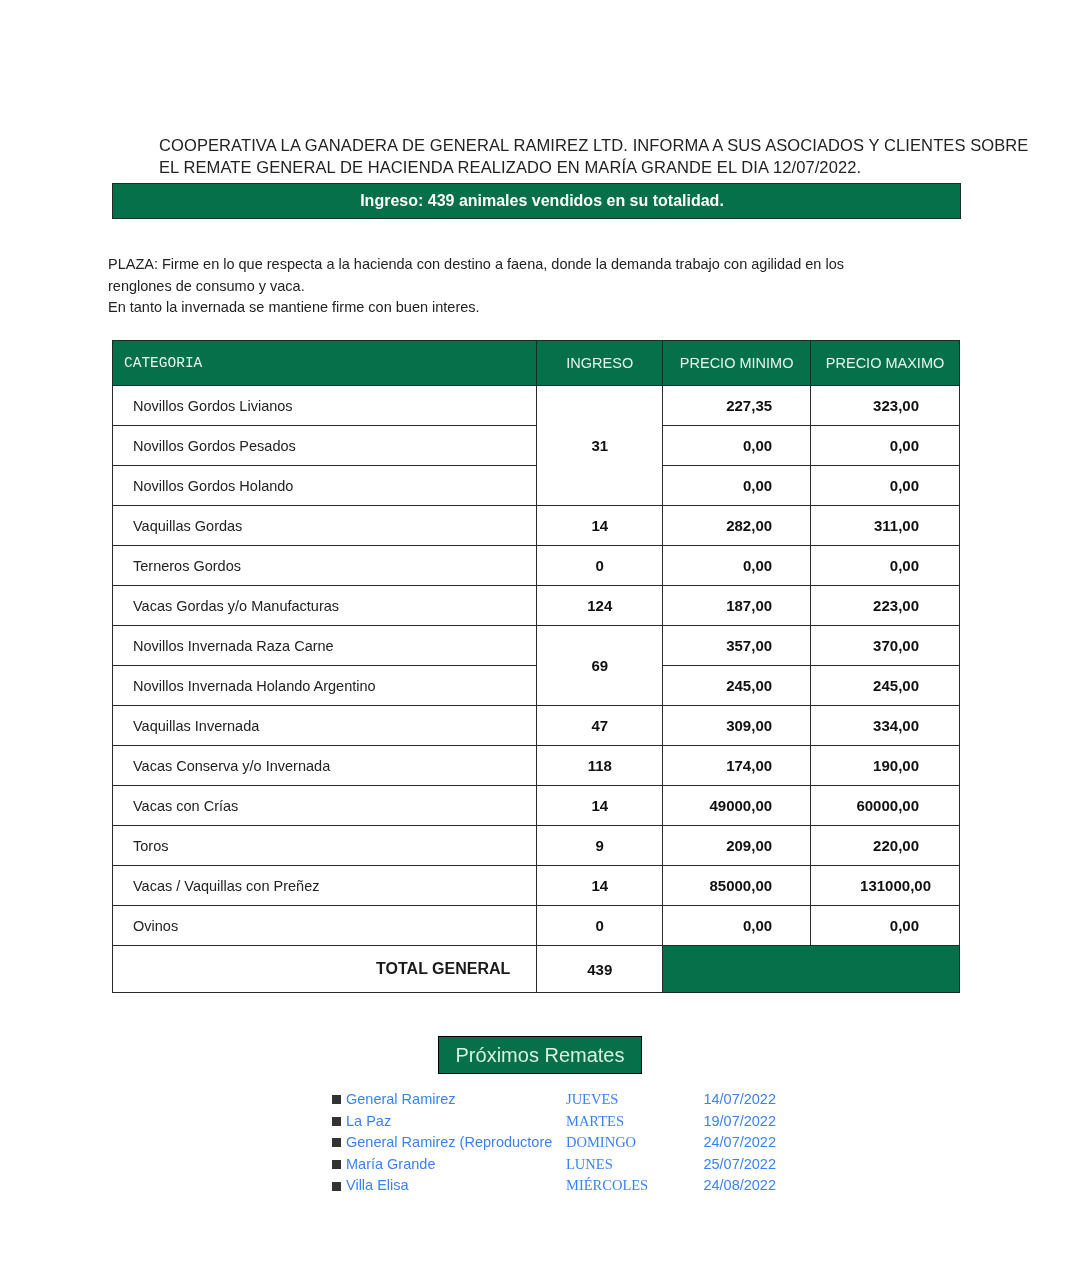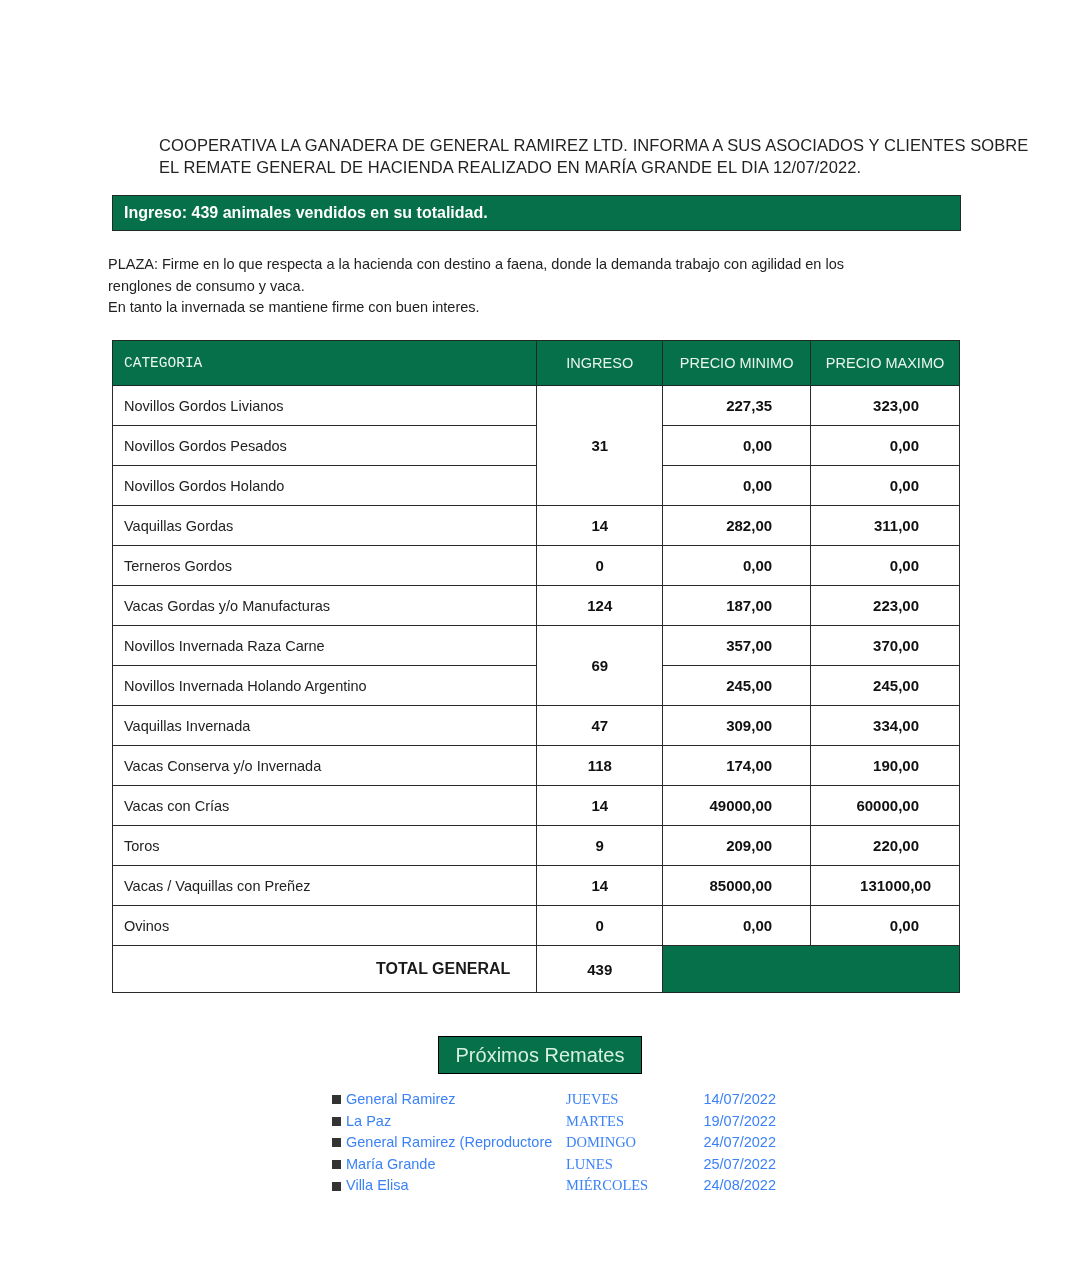--- a/index.html
+++ b/index.html
@@ -2,29 +2,29 @@
 <html><head>
 <meta charset="utf-8">
 <style>
   * { box-sizing: border-box; margin: 0; padding: 0; }
   html, body { width: 1080px; height: 1265px; background: #ffffff; }
   body { font-family: "Liberation Sans", "DejaVu Sans", sans-serif; color: #1a1a1a; position: relative; overflow: hidden; }
 
   .heading { position: absolute; left: 111px; top: 134px; width: 860px; font-size: 16.5px; line-height: 22px; letter-spacing: 0.1px; color: #222; }
   .heading div { white-space: nowrap; margin-left: 48px; }
 
-  .banner { position: absolute; left: 112px; top: 195px; width: 849px; height: 36px; background: #05704a; border: 1px solid #1f2d25; color: #ffffff; font-weight: bold; font-size: 16px; line-height: 34px; padding-left: 11px; }
+  .banner { position: absolute; left: 112px; top: 183px; width: 849px; height: 36px; background: #05704a; border: 1px solid #1f2d25; color: #ffffff; font-weight: bold; font-size: 16px; line-height: 34px; padding-left: 11px; text-align: center; }
 
   .plaza { position: absolute; left: 108px; top: 254px; width: 820px; font-size: 14.5px; line-height: 21.5px; color: #222; }
 
   table.grid { position: absolute; left: 112px; top: 340px; width: 848px; border-collapse: collapse; font-size: 14.5px; }
   table.grid th { background: #05704a; color: #eaf5ee; font-weight: normal; height: 45px; text-align: center; border: 1px solid #1b2a22; font-size: 14.5px; }
   table.grid th.cat { text-align: left; padding-left: 11px; font-family: Liberation Mono, monospace; }
   table.grid td { border: 1.5px solid #2a2a2a; height: 40px; }
-  table.grid td.cat { padding-left: 11px; color: #222; }
+  table.grid td.cat { padding-left: 20px; color: #222; }
   table.grid td.num { text-align: center; font-weight: bold; color: #111; font-size: 15px; }
   table.grid td.price { text-align: right; font-weight: bold; color: #111; font-size: 15px; padding-right: 38px; }
   table.grid td.price.max { padding-right: 40px; }
   table.grid tr.total td { height: 47px; }
   table.grid td.total-label { text-align: right; padding-right: 26px; font-weight: bold; font-size: 16px; }
   table.grid td.total-green { background: #05704a; border-color: #1b2a22; }
 
   .prox-title { position: absolute; left: 438px; top: 1036px; width: 204px; height: 38px; background: #05704a; border: 1px solid #000000; color: #d8f0e0; font-size: 20px; line-height: 36px; text-align: center; }
 
   .schedule { position: absolute; left: 332px; top: 1089px; font-size: 14.5px; line-height: 21.6px; color: #3b82f6; }

